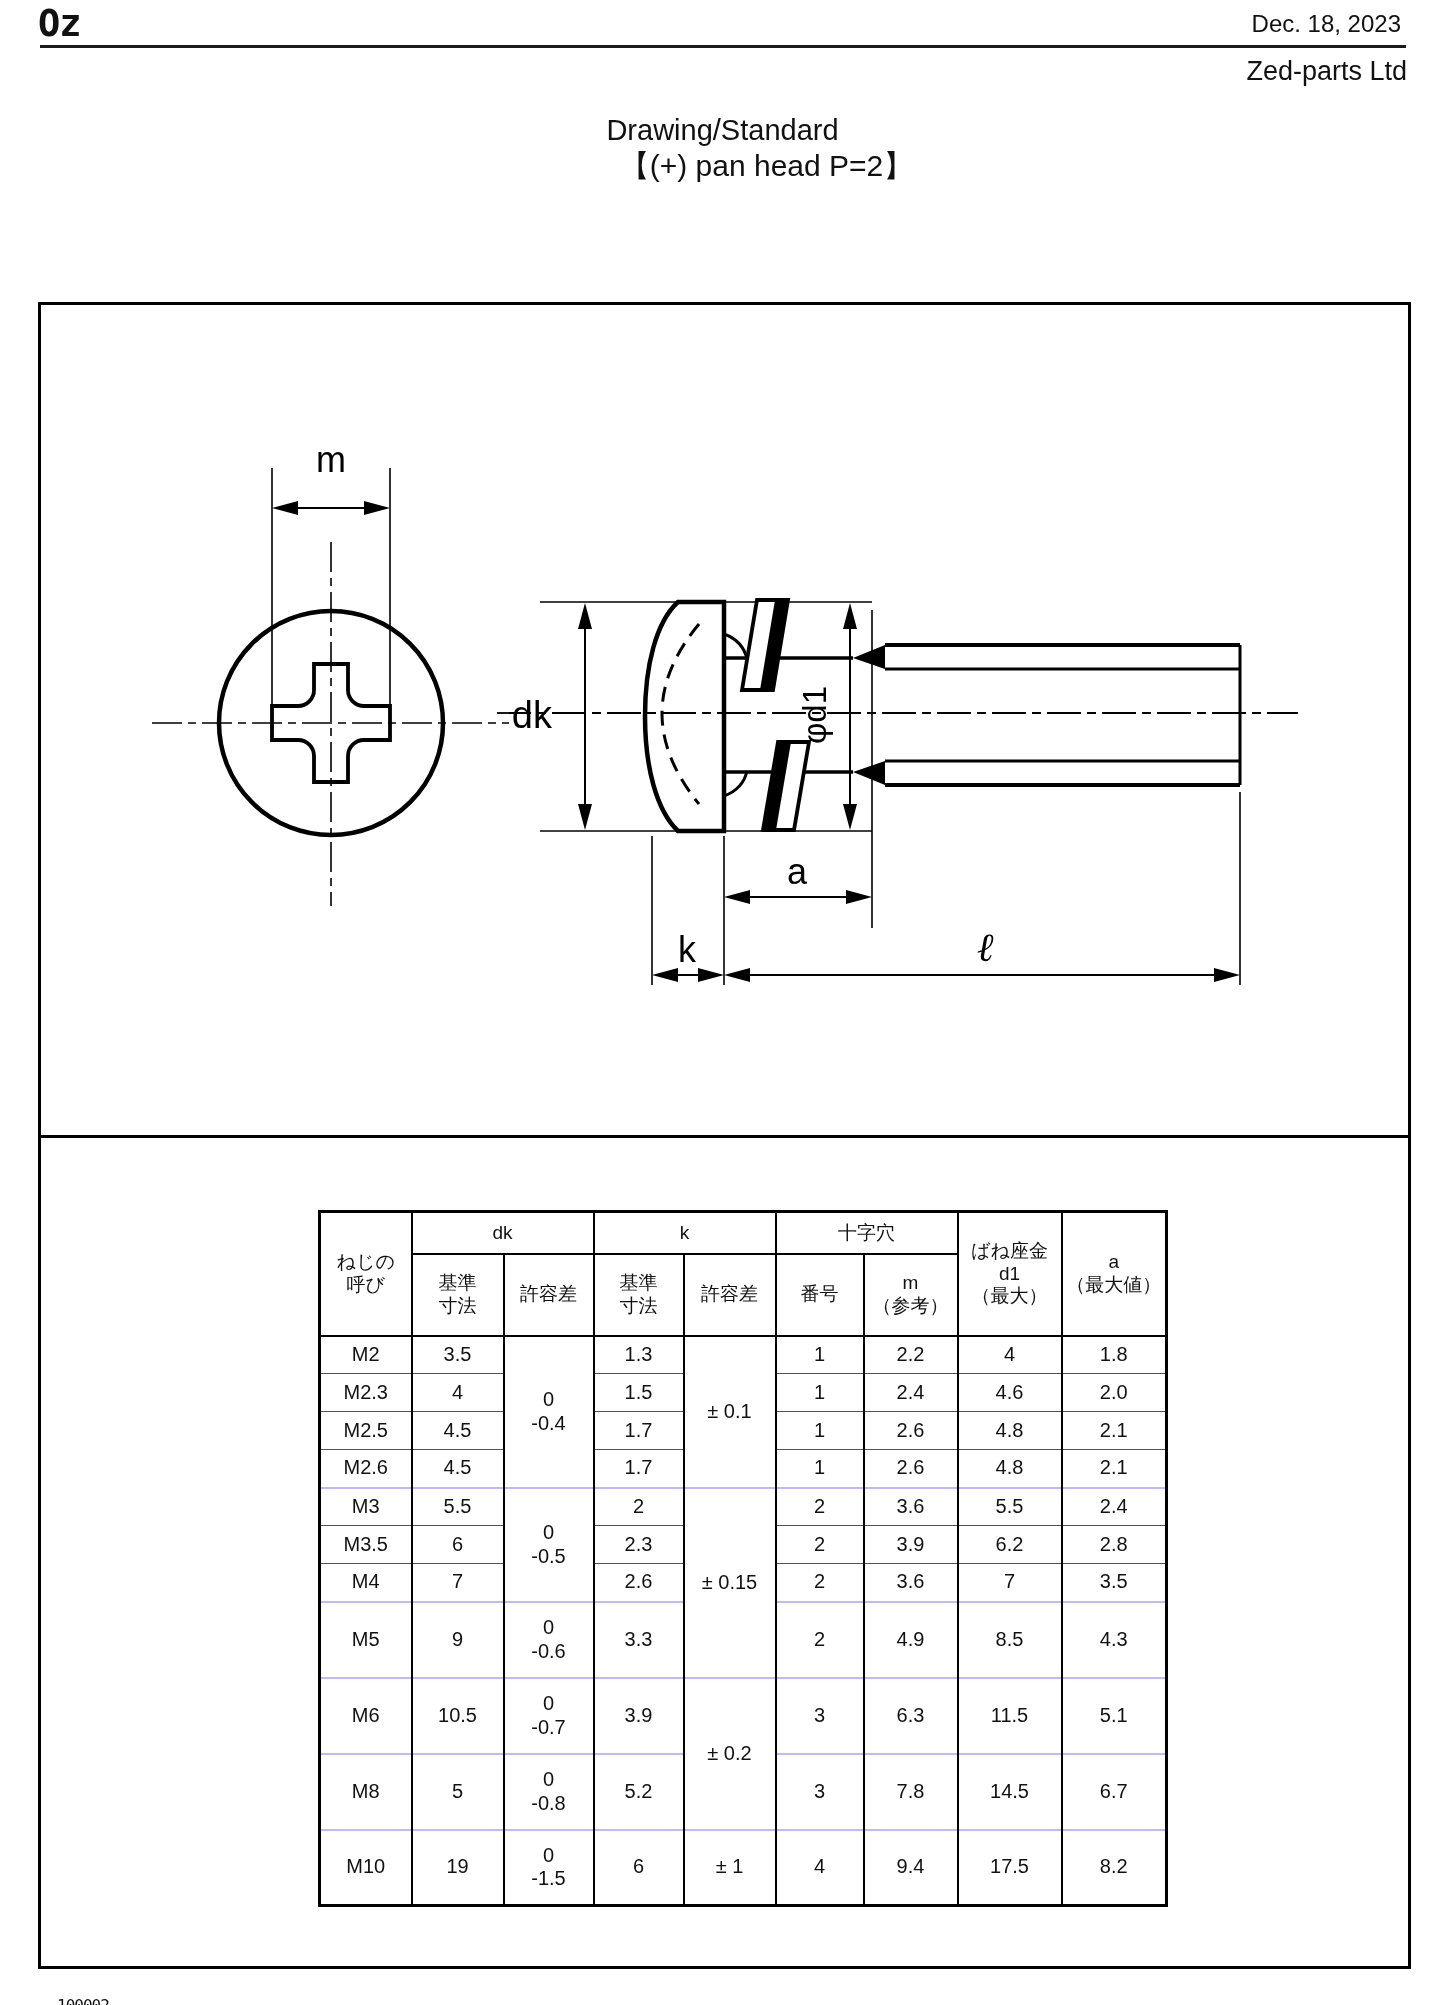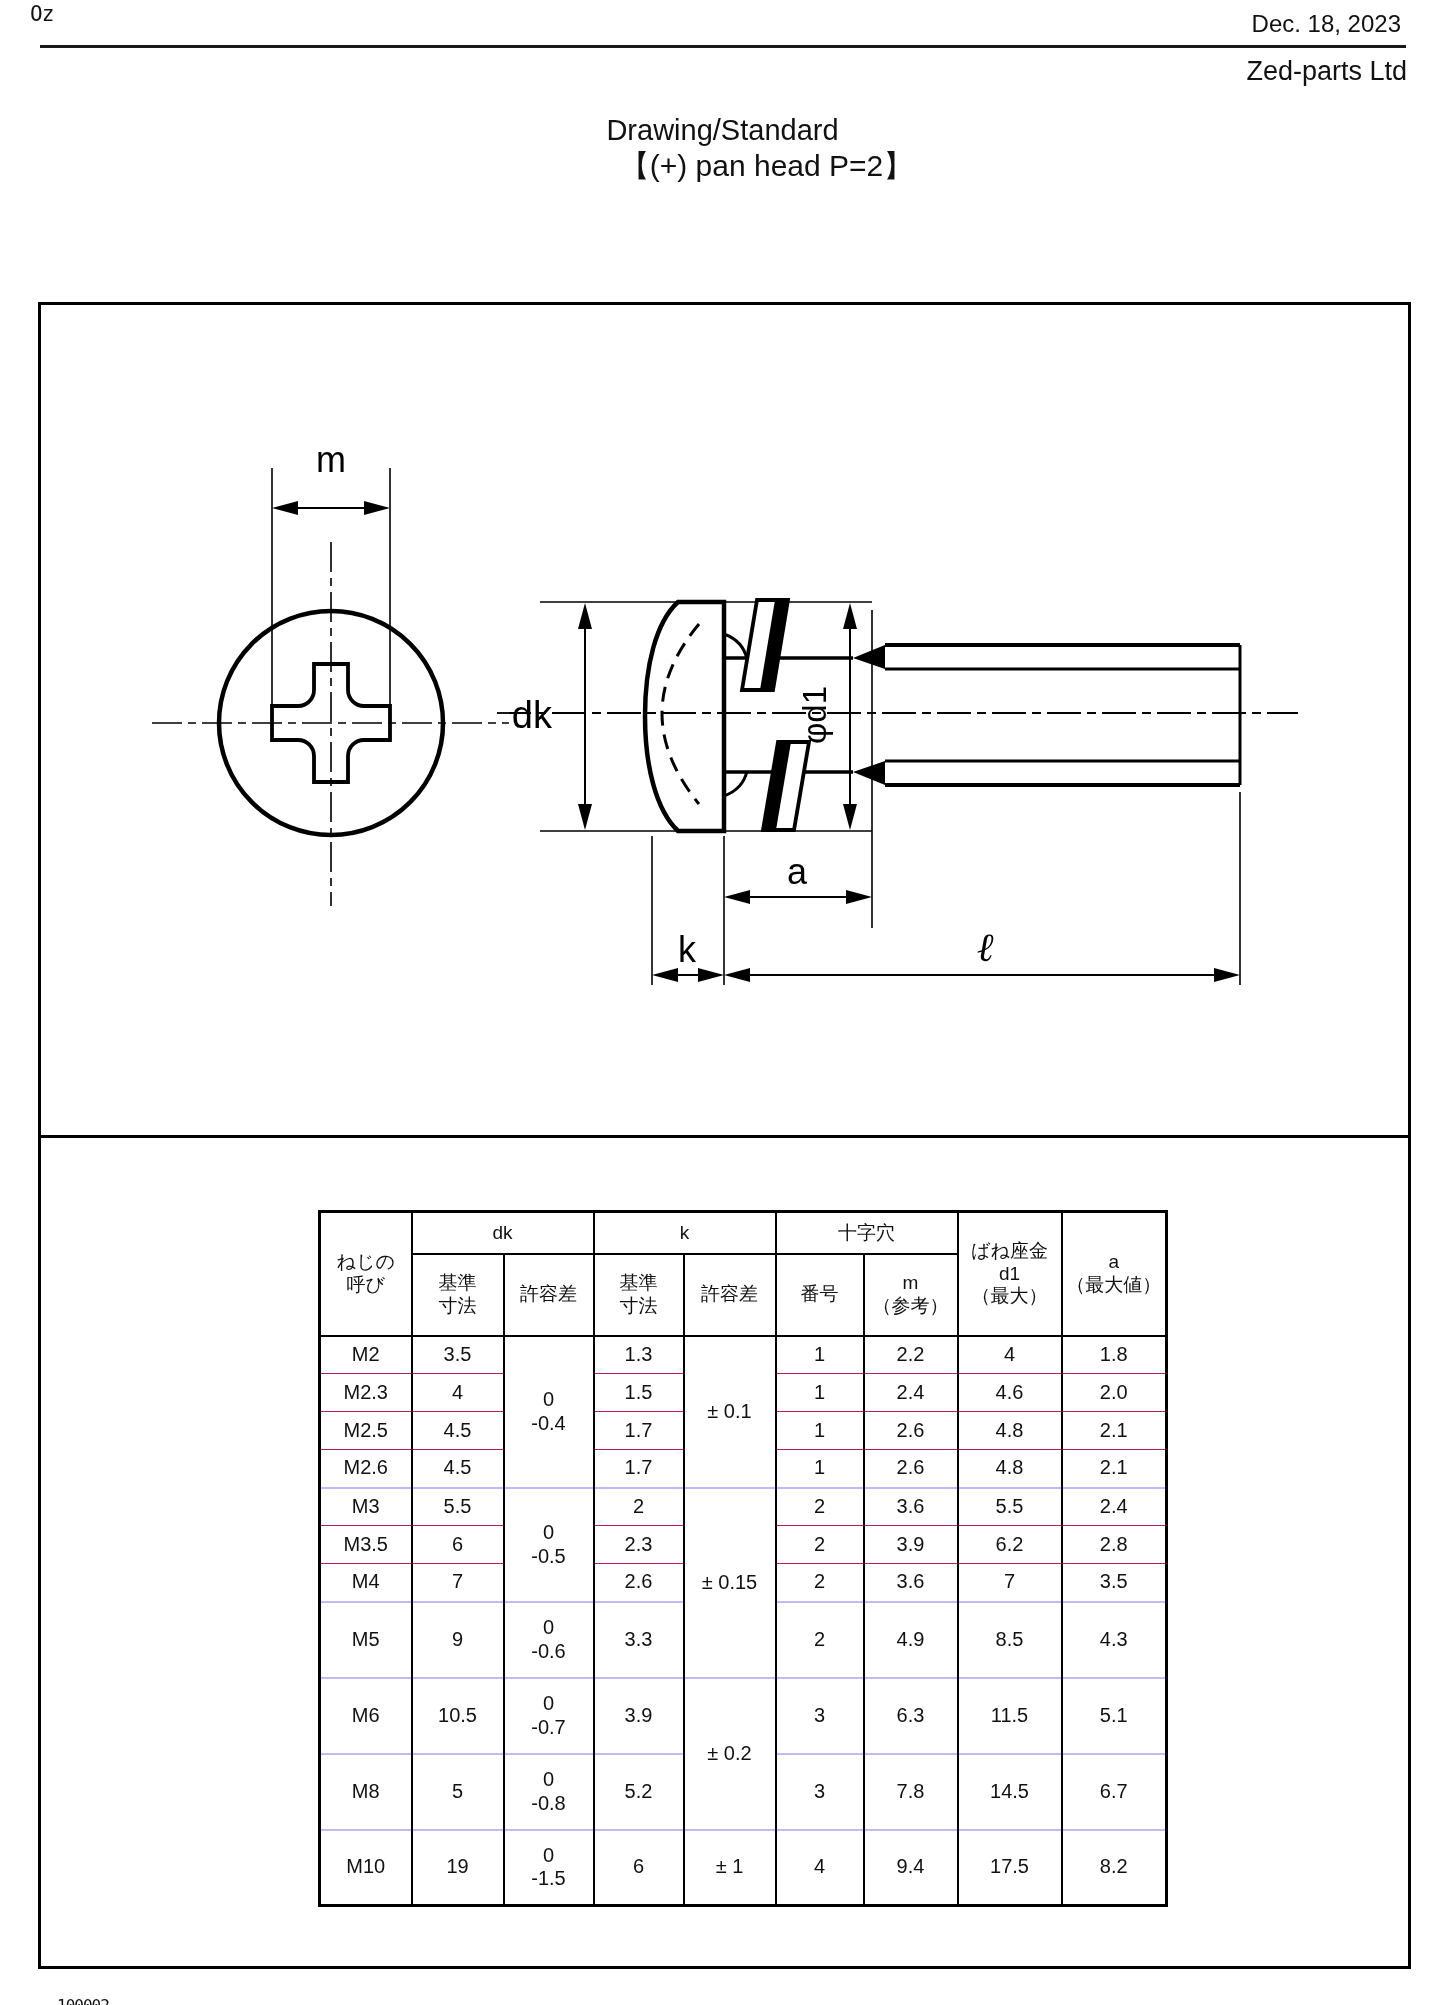--- a/index.html
+++ b/index.html
@@ -1,18 +1,18 @@
 <!DOCTYPE html>
 <html><head>
 <meta charset="utf-8">
 <style>
   html,body{margin:0;padding:0;background:#fff;}
   body{width:1445px;height:2005px;position:relative;font-family:"Liberation Sans","DejaVu Sans",sans-serif;color:#111;overflow:hidden;}
   .abs{position:absolute;}
-  .logo{left:30px;top:2px;font-family:"DejaVu Sans Mono","Liberation Mono",monospace;font-size:21px;font-weight:400;letter-spacing:-1px;}
+  .logo{left:38px;top:2px;font-family:"DejaVu Sans Mono","Liberation Mono",monospace;font-size:37px;font-weight:700;letter-spacing:-1px;}
   .date{right:44px;top:10px;font-size:24px;letter-spacing:0px;}
   .rule{left:40px;top:45px;width:1366px;height:0;border-top:3px solid #1a1a1a;}
   .company{right:38px;top:56px;font-size:27px;}
   .title1{left:0;top:114px;width:1445px;text-align:center;font-size:29px;}
   .title2{left:0;top:146px;width:1445px;text-align:center;font-size:30px;margin-left:44px;}
   .docnum{left:36px;top:1996px;font-family:"DejaVu Sans Mono","Liberation Mono",monospace;font-size:16px;letter-spacing:-1px;margin-left:21px;}
   .frame{left:38px;top:302px;width:1373px;height:1667px;border:3px solid #000;box-sizing:border-box;}
   .divider{position:absolute;left:0;right:0;top:830px;height:0;border-top:3px solid #000;}
   svg.draw{position:absolute;left:0;top:0;pointer-events:none;}
   #spec-table{position:absolute;left:318px;top:1210px;border-collapse:collapse;border:3px solid #000;background:#fff;table-layout:fixed;font-size:20px;}

